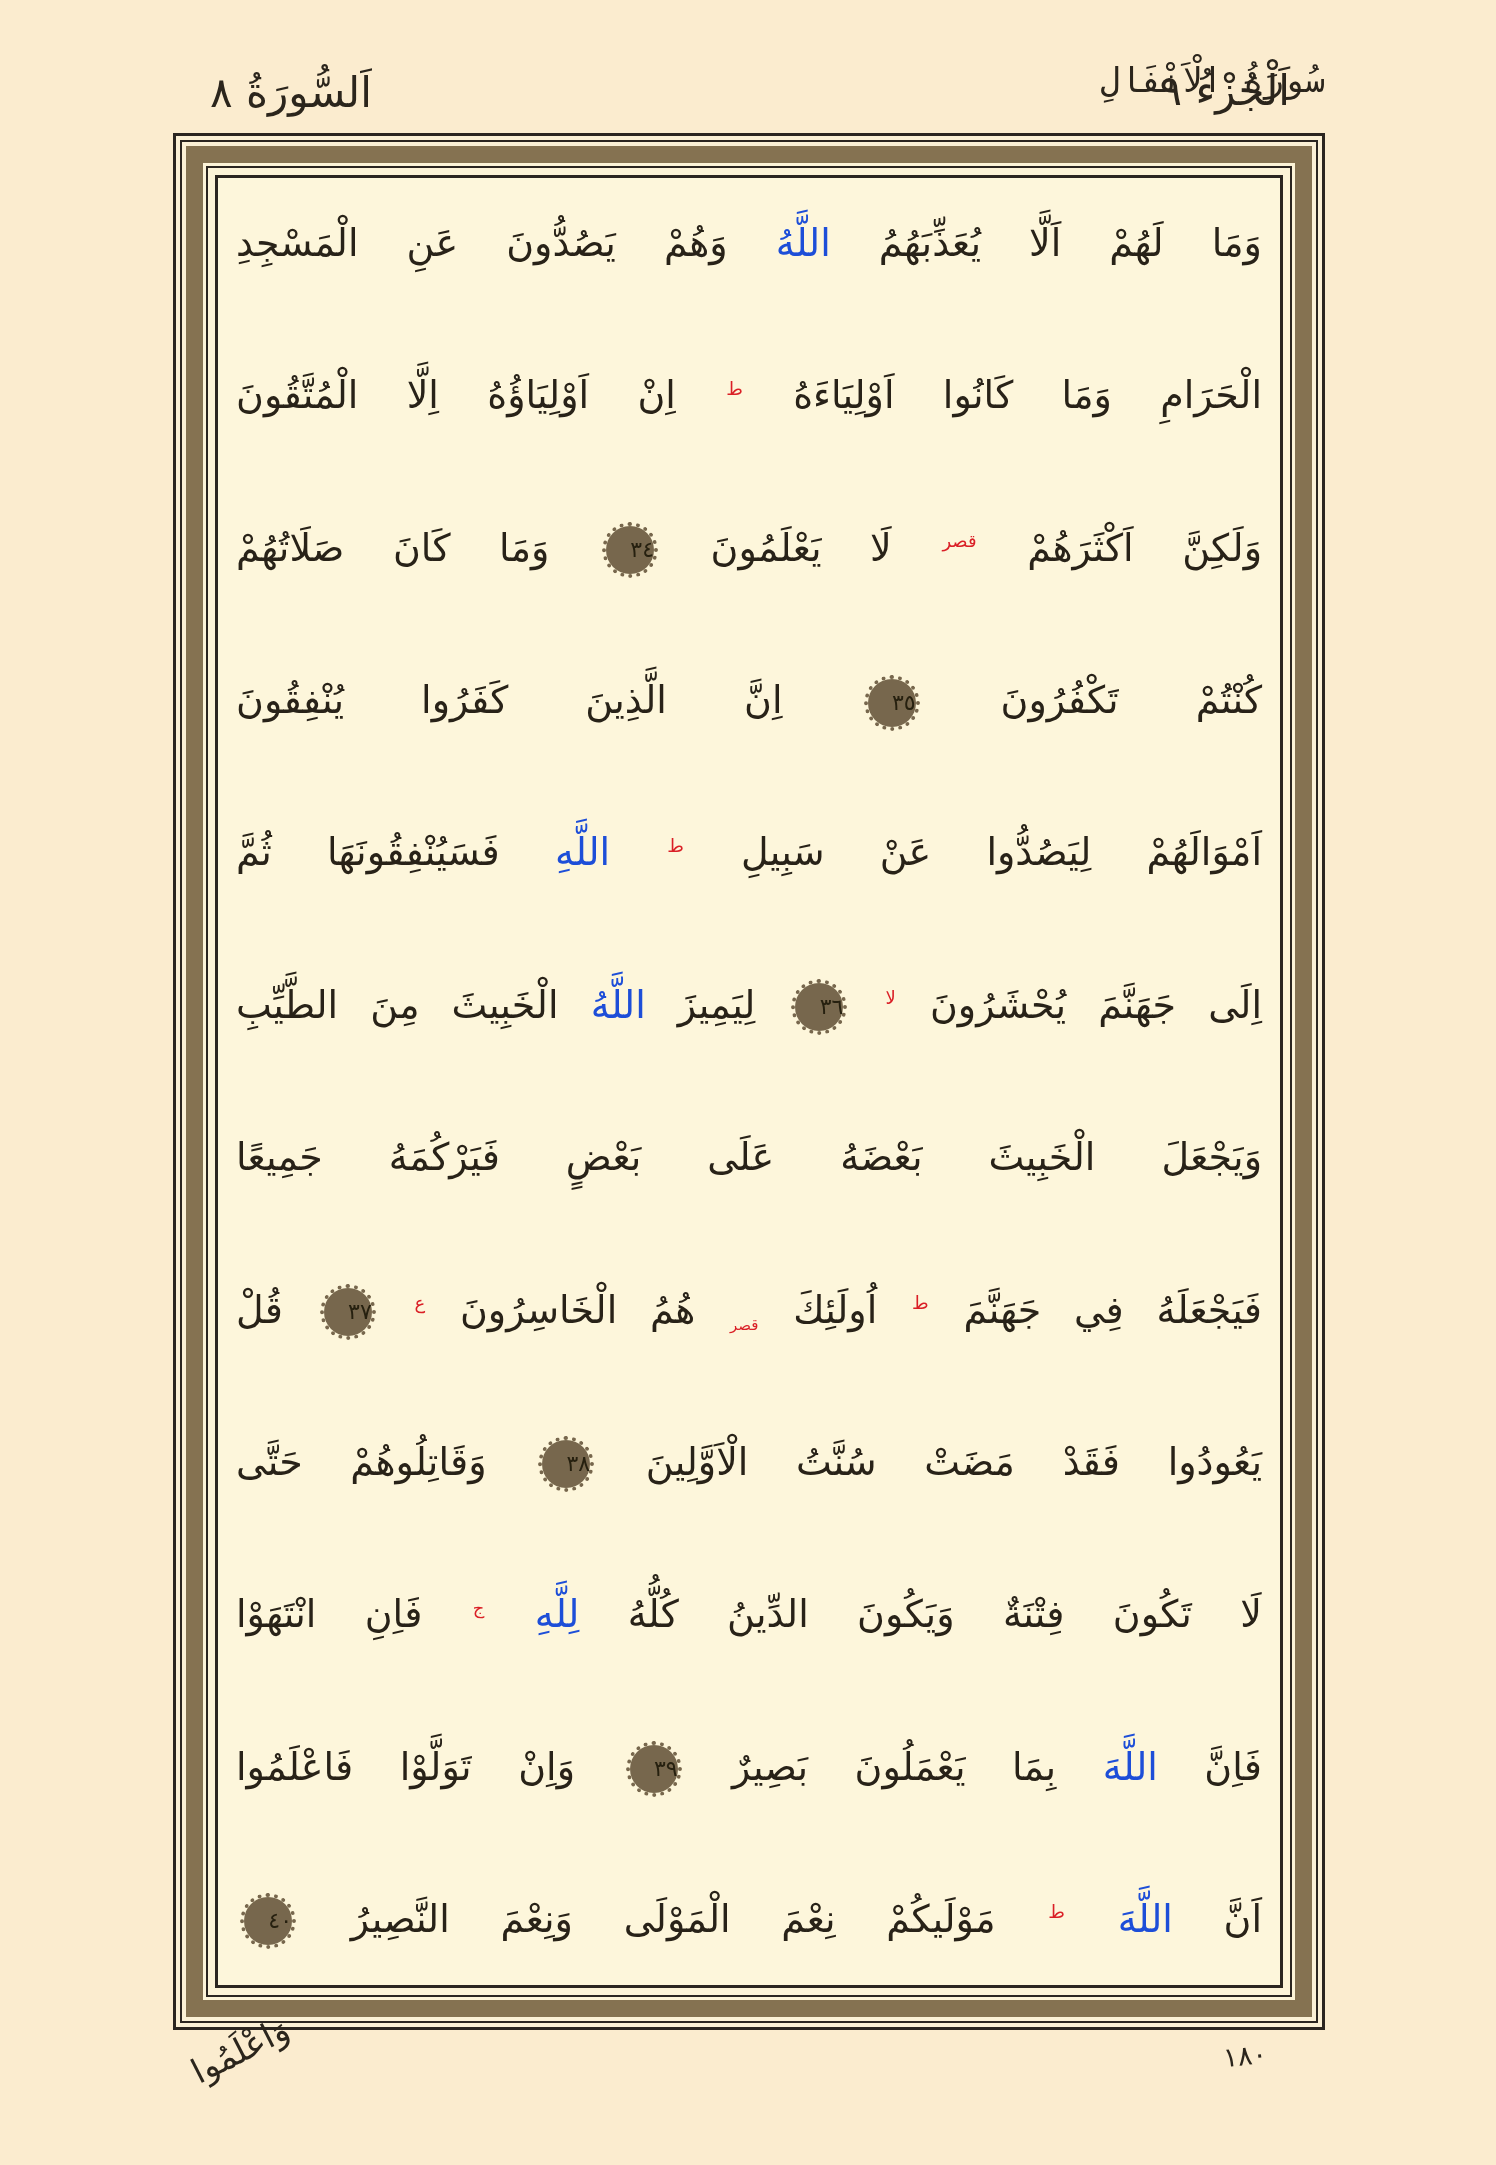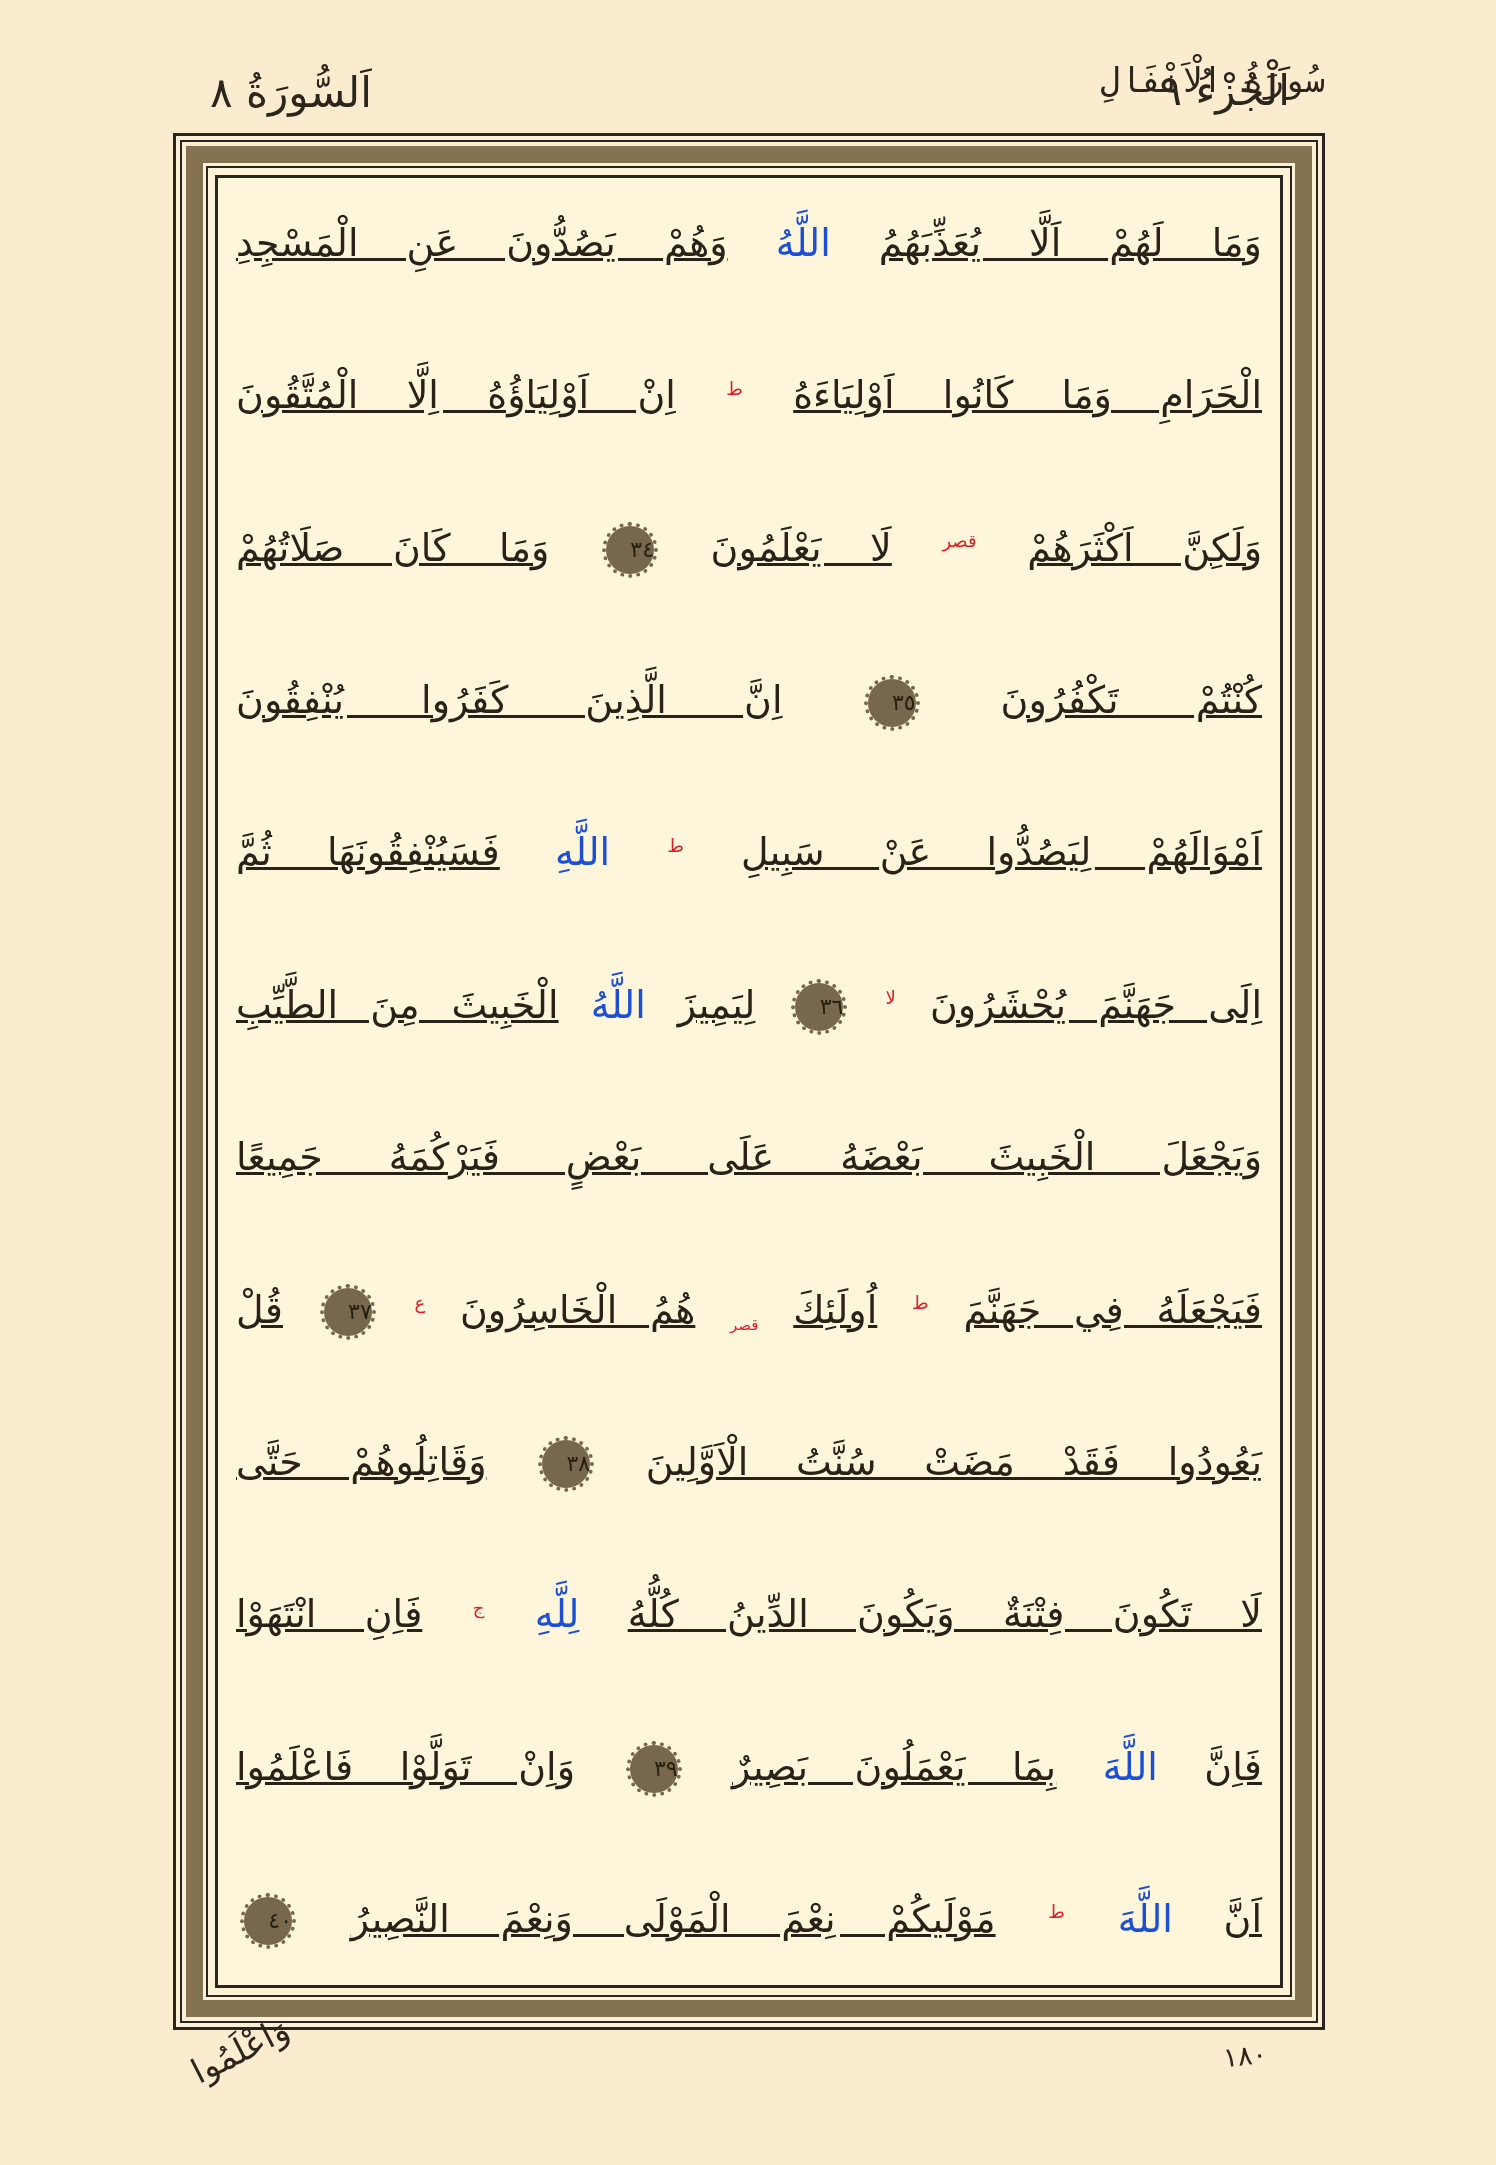--- a/index.html
+++ b/index.html
@@ -41,21 +41,21 @@
   }
   .qline{
     flex:0 0 auto;
     height:119px;line-height:119px;
     font-size:38px;
     color:#282218;
     text-align:justify;
     -moz-text-align-last:justify;
     text-align-last:justify;
   }
-  .qt{color:#282218;text-decoration:underline;}
+  .qt{color:#282218;}
   .qa{color:#1d4ed8;}
   .qm{
     color:#da1f26;
     font-size:18px;
     position:relative;top:-0.75em;
     margin:0 2px;
   }
   .qmb{
     color:#da1f26;
     font-size:15px;

